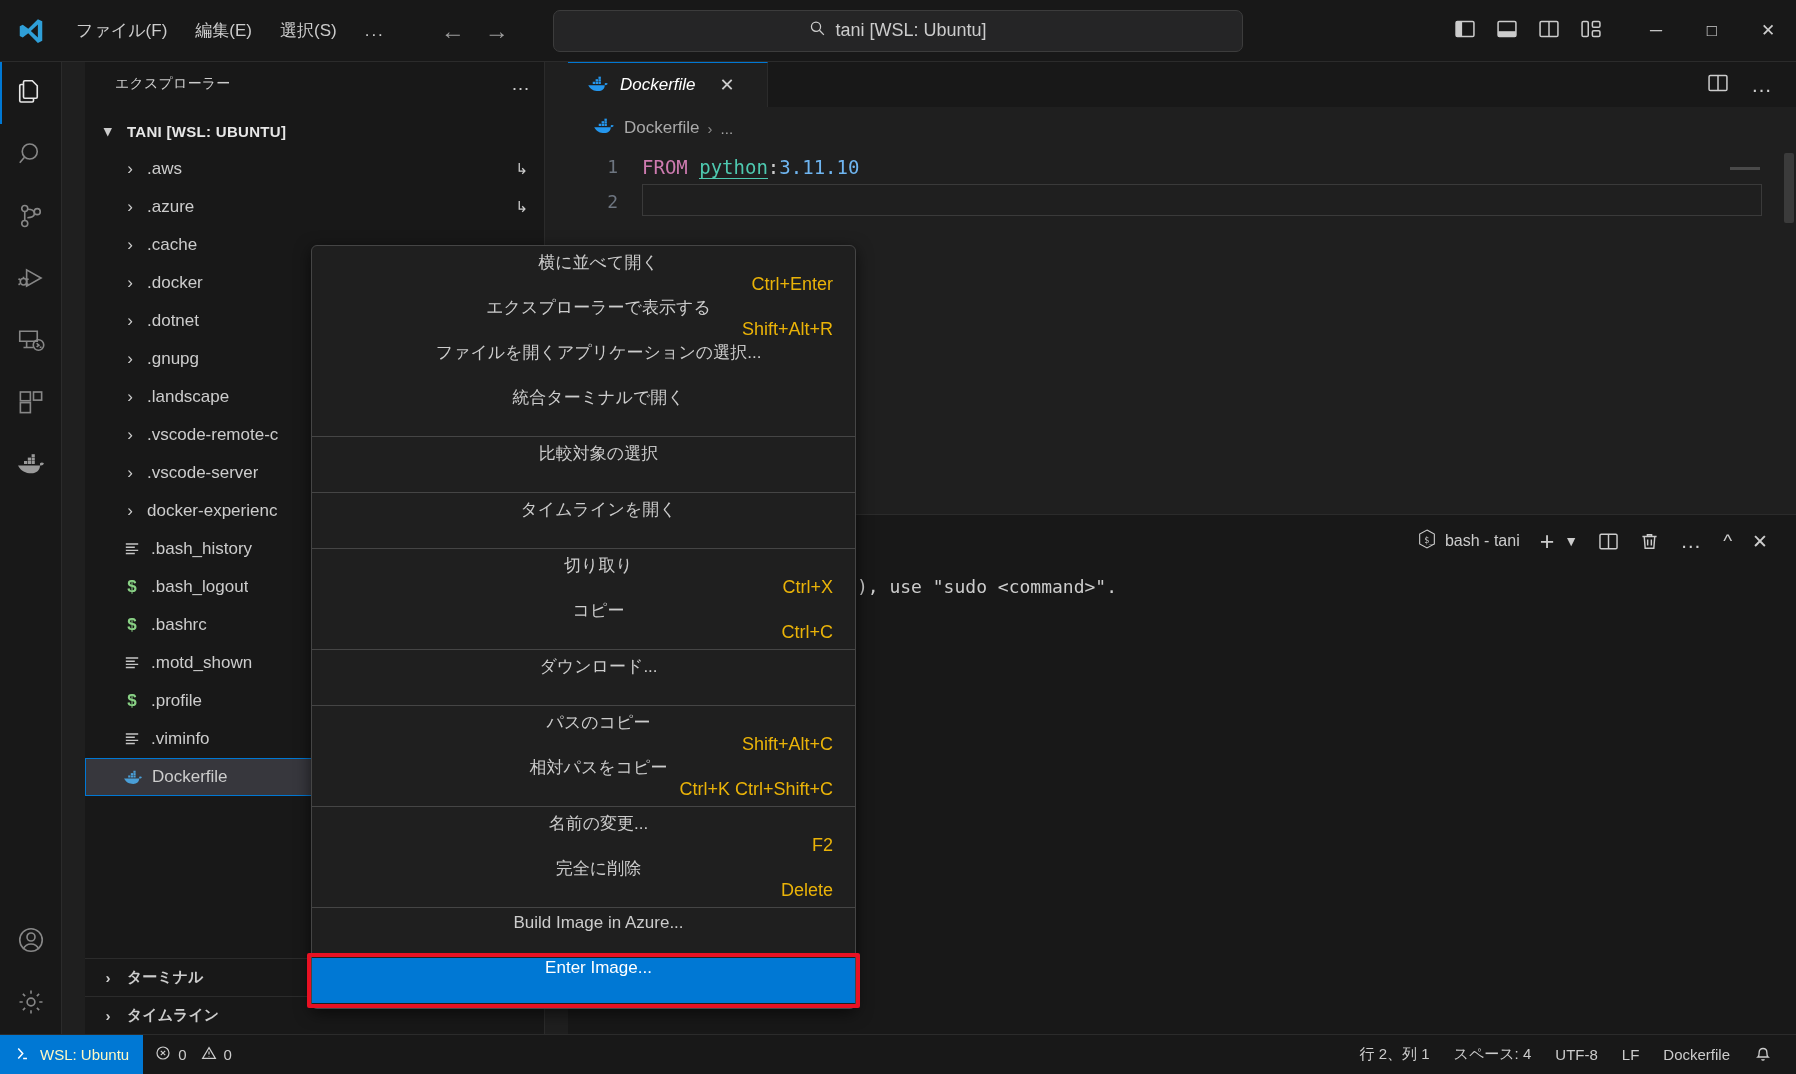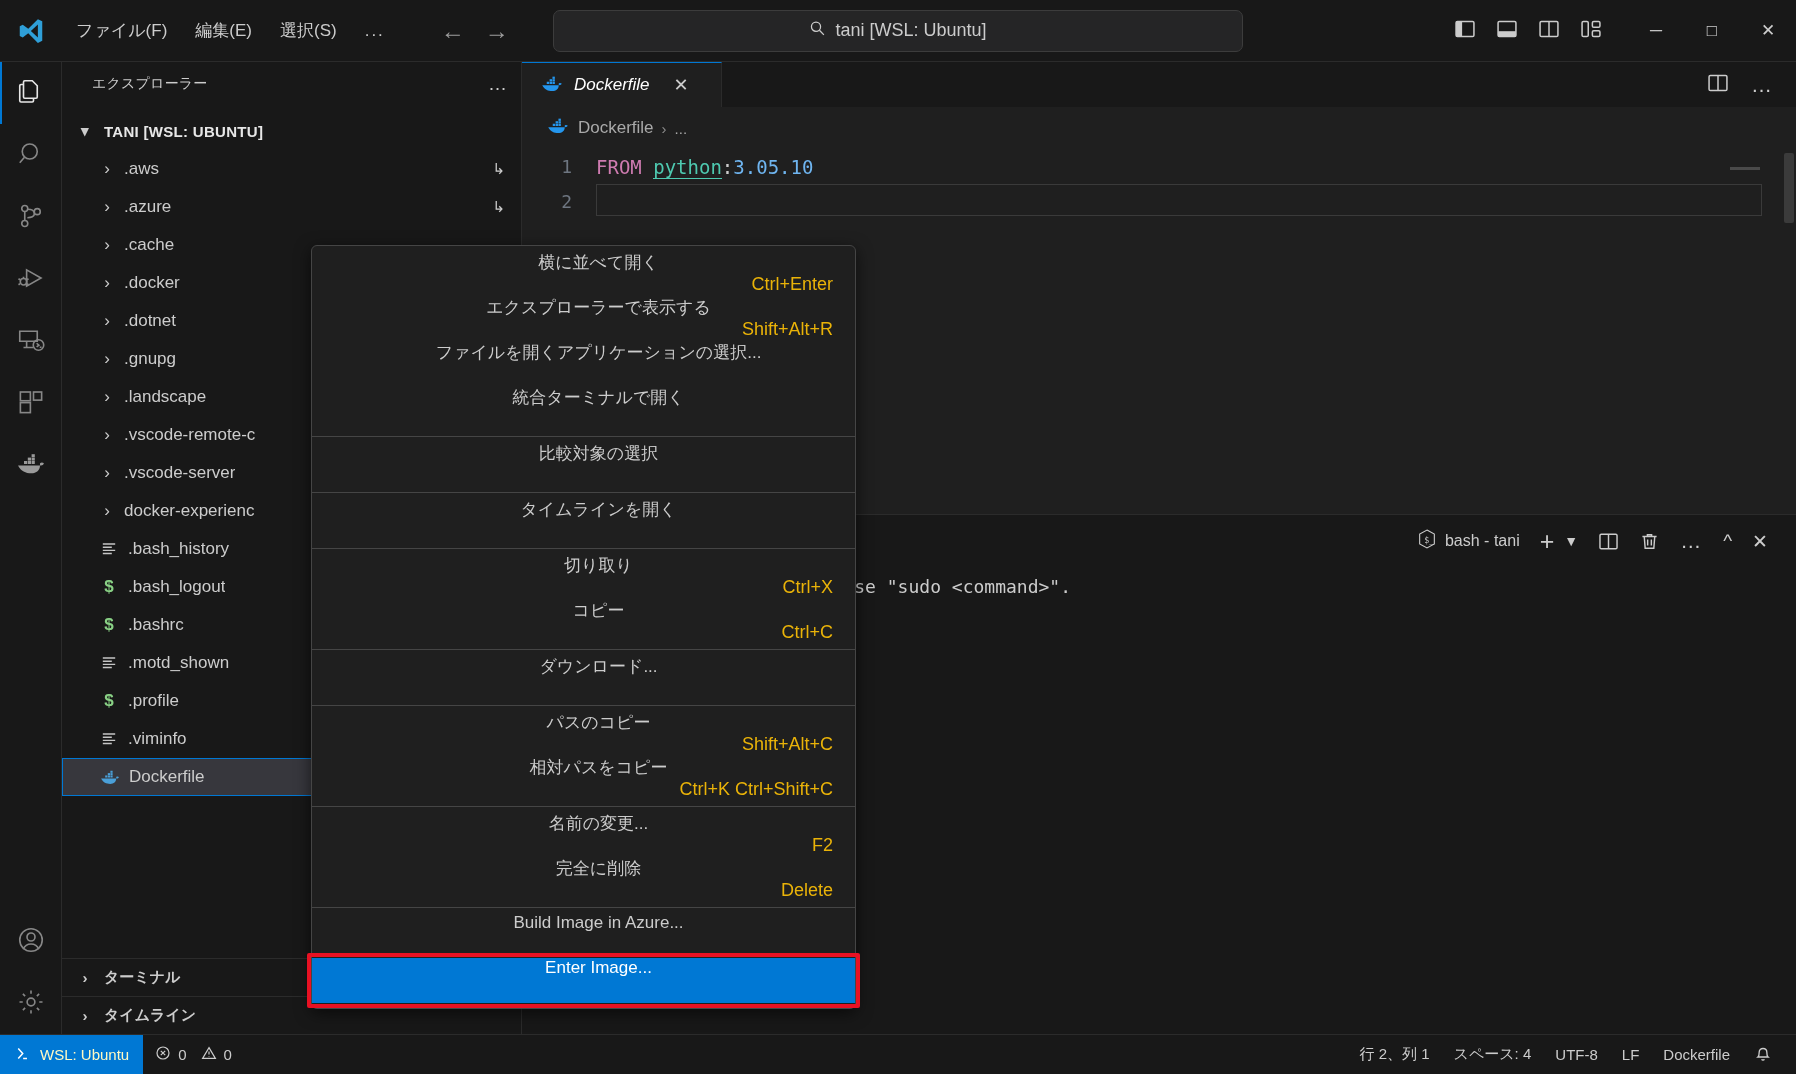--- a/index.html
+++ b/index.html
@@ -32,21 +32,21 @@
     font-size:18px;
   }
   .title-right { margin-left:auto; display:flex; align-items:center; }
   .layout-icons { display:flex; align-items:center; gap:20px; padding-right:26px; }
   .wbtn {
     width:56px; height:62px; display:flex; align-items:center; justify-content:center;
     color:#cccccc; font-size:17px;
   }
 
   
-  .body-row { flex:1 1 auto; display:flex; min-height:0; }
+  .body-row { flex:1 1 auto; display:flex; min-height:0;gap:23px; }
 
   
   .activitybar {
     width:62px; background:#181818; display:flex; flex-direction:column;
     align-items:center; flex:0 0 62px; border-right:1px solid #2b2b2b;
   }
   .act {
     width:62px; height:62px; display:flex; align-items:center; justify-content:center;
     position:relative; color:#878787;
   }
@@ -490,21 +490,21 @@
         </span>
         <span>Dockerfile</span>
         <span class="bc-sep">›</span>
         <span style="font-size:15px;">...</span>
       </div>
 
       <div class="code">
         <div id="code-lines">
             <div class="cline">
               <span class="lnum">1</span>
-              <span><span class="k-from">FROM</span><span class="k-punc"> </span><span class="k-img">python</span><span class="k-punc">:</span><span class="k-ver">3.05.10</span></span>
+              <span><span class="k-from">FROM</span><span class="k-punc"> </span><span class="k-img">python</span><span class="k-punc">:</span><span class="k-ver">3.11.10</span></span>
             </div>
             <div class="cline">
               <span class="lnum">2</span>
               <span></span>
             </div>
           </div>
         <div class="cur-line-box" style="top:35px;"></div>
         <div class="minimap-mark"></div>
         <div class="scroll-v">
             <div class="scroll-thumb"></div>

